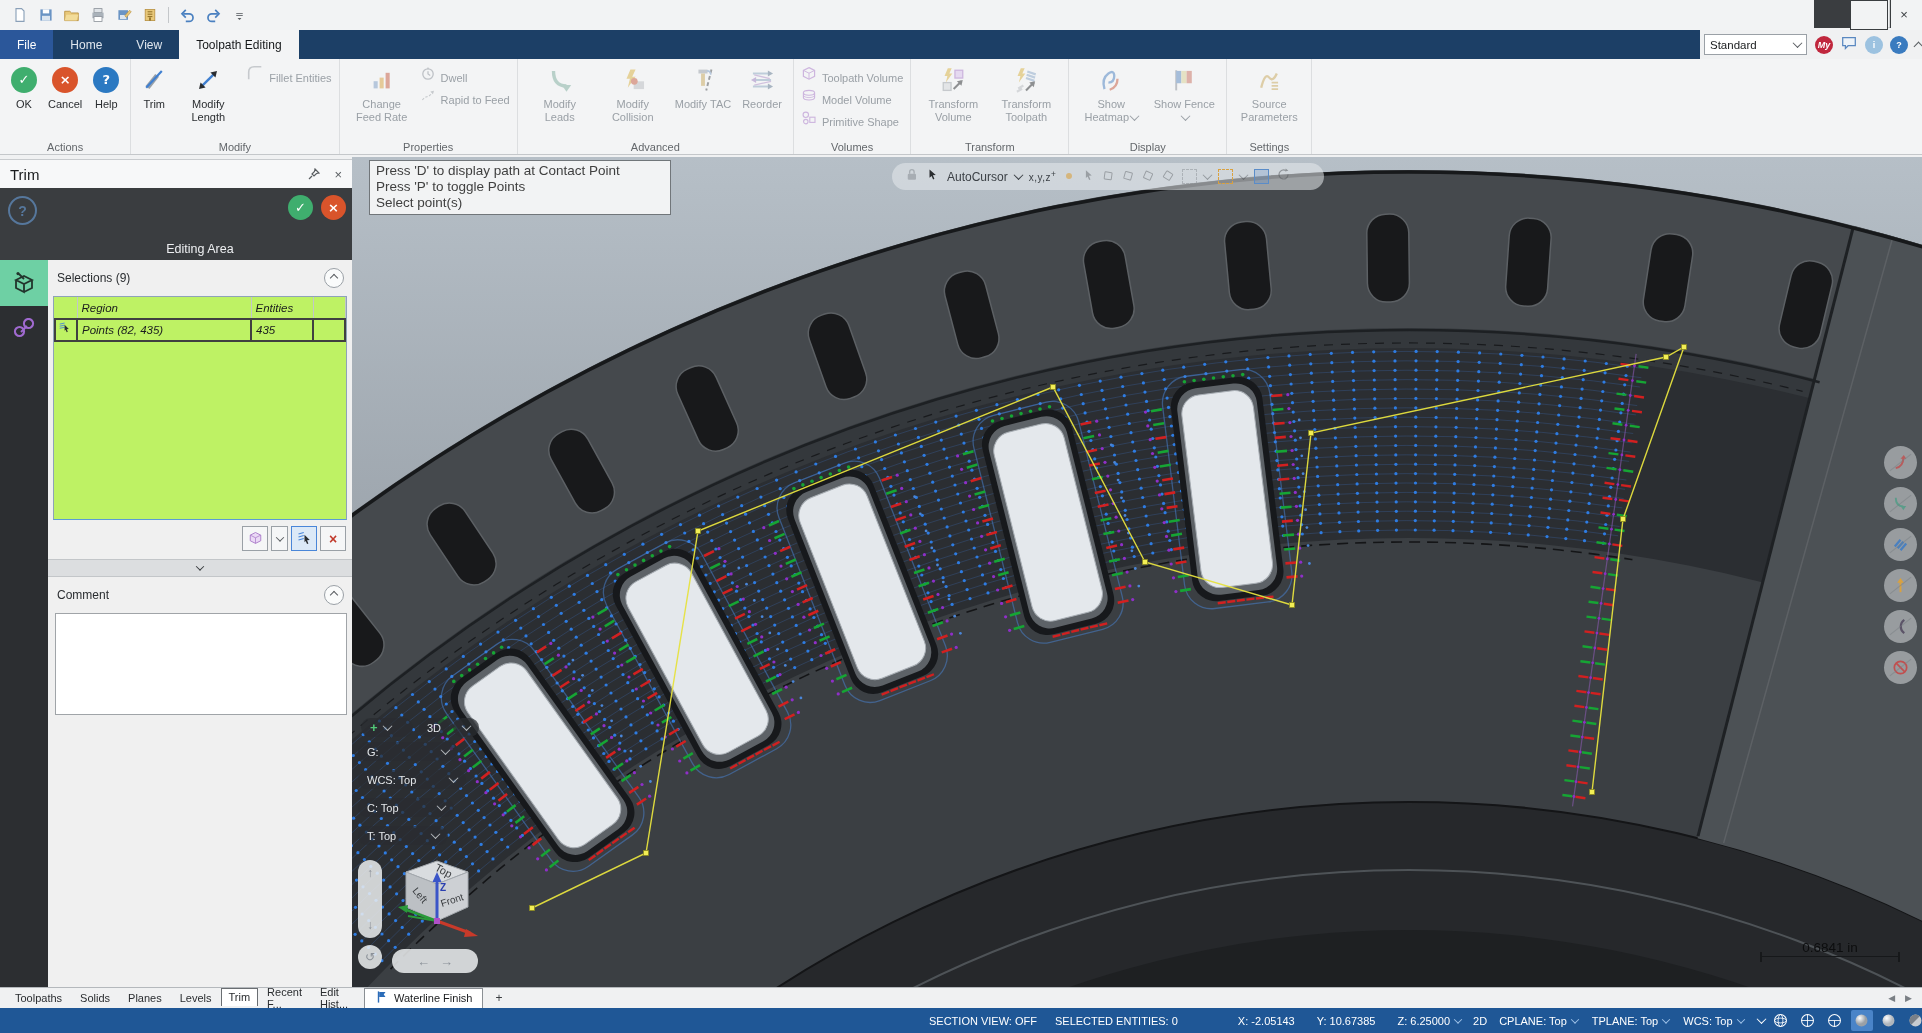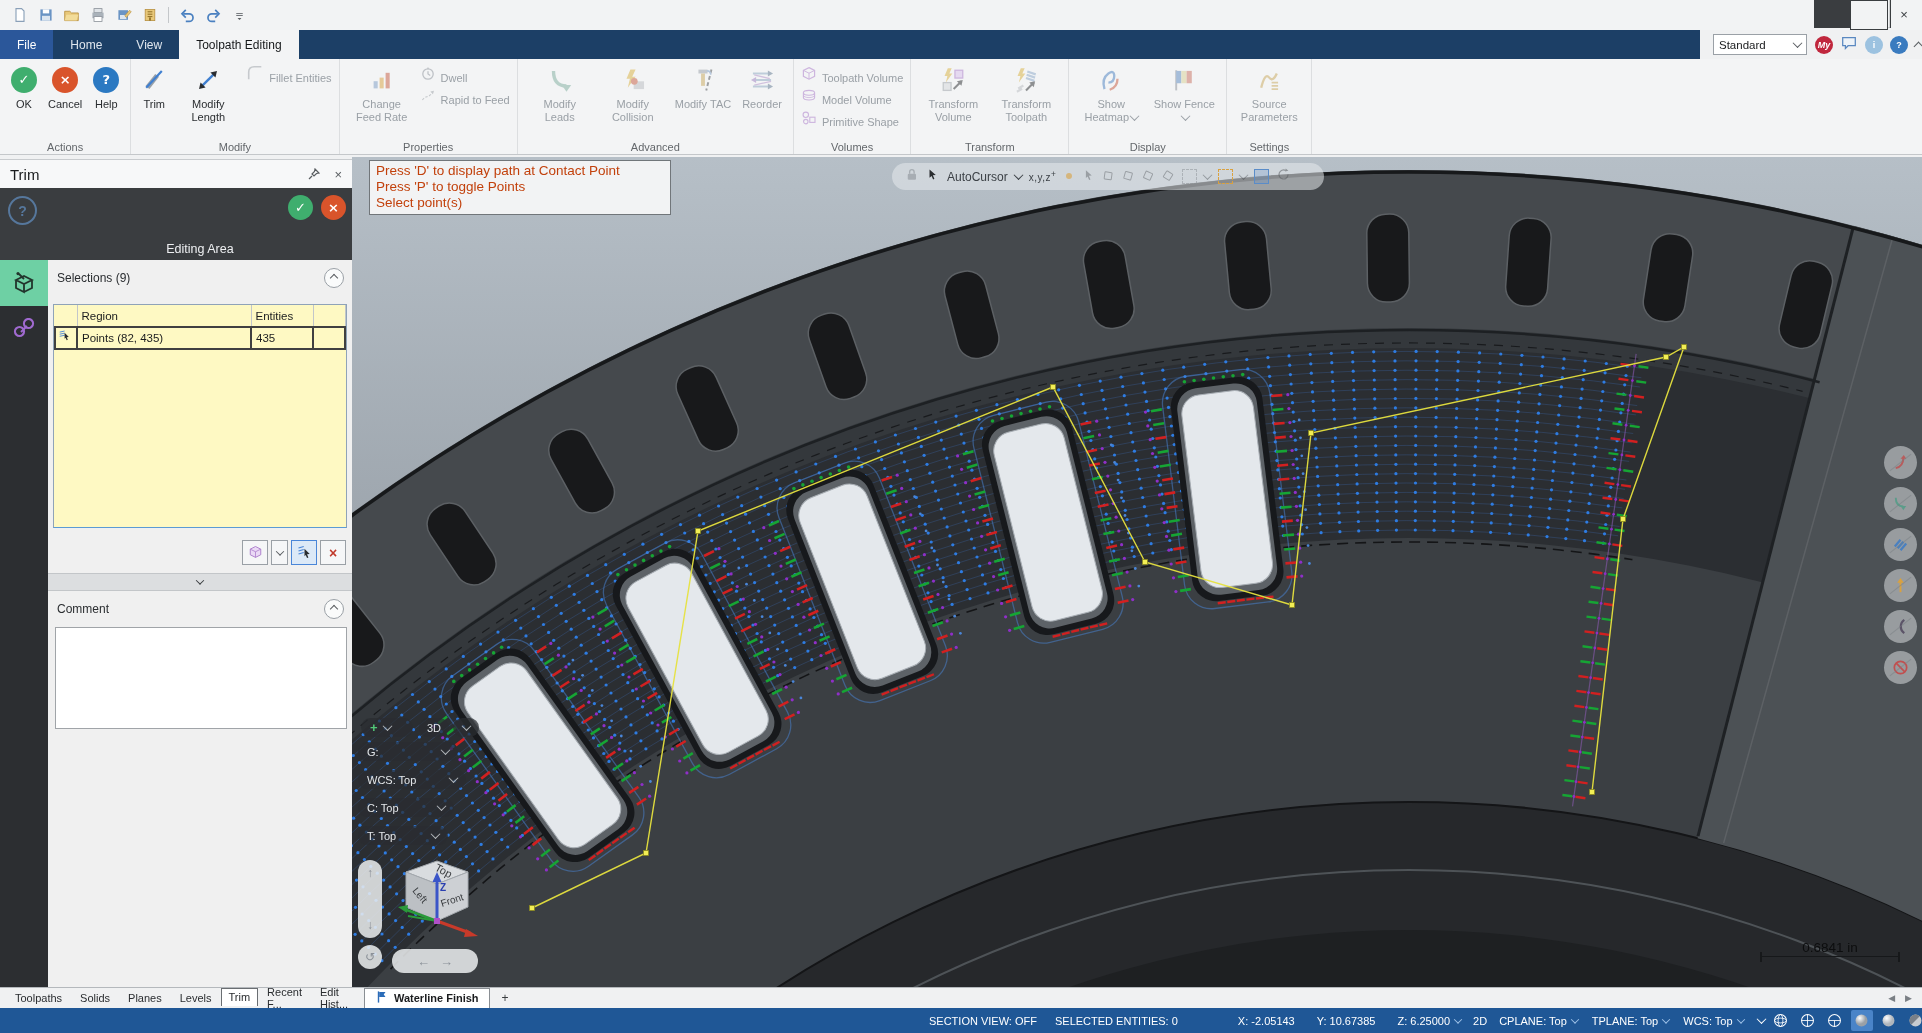--- a/index.html
+++ b/index.html
@@ -13,21 +13,21 @@
   #winctl{right:0;top:0;height:28px;display:flex;}
   #winctl span{width:36px;height:28px;display:grid;place-items:center;color:#3a3d40;font-size:13px;}
   .glyph-min{width:10px;height:1.5px;background:#3a3d40;}
   .glyph-restore{width:9px;height:9px;border:1.2px solid #3a3d40;box-shadow:2px -2px 0 -0.2px #f2f3f4,2.5px -2.5px 0 0.5px #3a3d40;}
   
   #tabstrip{left:0;top:30px;width:1700px;height:29px;background:#1c3f66;display:flex;align-items:stretch;}
   .tab{color:#dfe6ee;font-size:12px;padding:0 17px;display:flex;align-items:center;}
   .tab.file{background:#2b579a;color:#fff;}
   .tab.active{background:#f3f4f5;color:#16181a;}
   #tabstrip-right{right:0;top:30px;width:222px;height:29px;background:#f0f1f2;display:flex;align-items:center;gap:8px;padding-left:4px;box-sizing:border-box;}
-  #style-combo{width:104px;height:19px;background:#fff;border:1px solid #9aa0a6;font-size:11.5px;display:flex;align-items:center;justify-content:space-between;padding:0 5px;margin-left:9px;}
+  #style-combo{width:104px;height:19px;background:#fff;border:1px solid #9aa0a6;font-size:11.5px;display:flex;align-items:center;justify-content:space-between;padding:0 5px;}
   .mini-circle{width:18px;height:18px;border-radius:50%;display:grid;place-items:center;color:#fff;font-size:9px;font-weight:bold;}
   
   #ribbon{left:0;top:59px;width:1922px;height:96px;background:#f3f4f5;border-bottom:1px solid #c4c7ca;box-sizing:border-box;display:flex;}
   .rgroup{position:relative;border-right:1px solid #dcdee0;padding:3px 7px 16px 7px;display:flex;gap:3px;align-items:flex-start;}
   .rgroup-label{position:absolute;left:0;right:0;bottom:1px;text-align:center;font-size:11px;color:#63676b;}
   .bigbtn{display:flex;flex-direction:column;align-items:center;gap:2px;font-size:11px;padding:2px 4px;max-width:62px;text-align:center;line-height:1.15;color:#2a2d30;}
   .bigbtn .bicon{height:32px;display:grid;place-items:center;}
   .smallcol{display:flex;flex-direction:column;gap:4px;padding-top:4px;}
   .smallbtn{display:flex;align-items:flex-end;gap:5px;font-size:11px;height:18px;color:#2a2d30;white-space:nowrap;}
   .rdisabled{color:#9aa0a6 !important;}
@@ -43,37 +43,37 @@
   #help-circle{position:absolute;left:8px;top:8px;width:25px;height:25px;border-radius:50%;border:2px solid #56779c;color:#56779c;display:grid;place-items:center;font-size:14px;font-weight:bold;}
   #apply-btns{position:absolute;right:6px;top:7px;display:flex;gap:8px;}
   #editing-area{position:absolute;left:48px;right:0;bottom:4px;text-align:center;color:#eef0f2;font-size:12.5px;}
   #strip{position:absolute;left:0;top:100px;width:48px;bottom:0;background:#2c2e31;}
   .strip-icon{width:48px;height:46px;display:grid;place-items:center;}
   .strip-icon.active{background:#6ed0a4;}
   #panel-content{position:absolute;left:48px;top:100px;right:0;bottom:0;background:#f0f0f0;}
   .grp-head{display:flex;align-items:center;padding:8px 8px 4px 9px;font-size:12px;color:#2a2d30;}
   .grp-head .spacer{flex:1;}
   .collapse-circle{width:18px;height:18px;border-radius:50%;border:1px solid #9aa0a6;display:grid;place-items:center;color:#5a5e62;background:#fafbfb;}
-  #listbox{margin:12px 5px;background:#fef9c3;border:1px solid #8fa3b8;border-bottom-color:#5b9bd5;height:222px;}
+  #listbox{margin:4px 5px;background:#bef264;border:1px solid #8fa3b8;border-bottom-color:#5b9bd5;height:222px;font-style:italic;}
   #sel-table{width:100%;border-collapse:collapse;font-size:11.5px;}
   #sel-table th{font-weight:normal;text-align:left;border:1px solid #c2c6ca;border-top:none;padding:2px 4px;height:17px;}
   #sel-table td{border:2px solid #404040;padding:1px 4px;height:18px;}
   #sel-table .iconcell{width:20px;text-align:center;padding:0;}
   #sel-table .entcell{width:52px;}
   #sel-table .endcell{width:22px;border-left:1px solid #c2c6ca;}
   #sel-btns{display:flex;justify-content:flex-end;gap:3px;margin:6px 6px 0 0;}
   .sq-btn{width:24px;height:23px;border:1px solid #9aa0a6;background:#f5f6f7;display:grid;place-items:center;font-size:13px;}
   .sq-btn.sel-active{border:1px solid #4a86d8;background:#dce9f7;}
   .sq-btn.narrow{width:15px;}
   #collapse-bar{margin-top:8px;height:16px;background:#dcdee0;border:1px solid #c3c6c9;border-left:none;border-right:none;display:grid;place-items:center;color:#3a3d40;}
   #comment-box{margin:4px 5px 0 7px;background:#fff;border:1px solid #a0a4a8;height:100px;}
   
   #viewport{left:352px;top:157px;width:1570px;height:830px;overflow:hidden;background:#9aa1a8;}
   #scene{position:absolute;left:0;top:0;}
-  #hintbox{left:17px;top:3px;width:302px;background:#f2f3f4;border:1px solid #71767a;font-size:13.5px;line-height:1.18;padding:2px 6px 3px 6px;color:#c2410c;box-sizing:border-box;}
+  #hintbox{left:17px;top:3px;width:302px;background:#f2f3f4;border:1px solid #71767a;font-size:13.5px;line-height:1.18;padding:2px 6px 3px 6px;color:#404040;box-sizing:border-box;}
   #ac-bar{left:540px;top:6px;height:27px;width:432px;background:rgba(230,233,236,.55);border-radius:14px;display:flex;align-items:center;gap:7px;padding:0 12px;box-sizing:border-box;color:#3c4146;}
   #ac-bar .fade{opacity:.4;}
   #ac-label{font-size:12px;}
   #ac-coord{font-size:10px;letter-spacing:.5px;}
   .dash-box{width:13px;height:13px;border:1.3px dashed #8a8f94;}
   .dash-box.orange{border-color:#d9a13f;}
   .dash-box.blue-active{border:1.3px solid #5a8cc8;background:rgba(90,140,200,.25);}
   .vp-pill{position:absolute;background:rgba(42,45,48,.72);color:#e4e7ea;border-radius:10px;height:19px;display:flex;align-items:center;gap:6px;padding:0 9px;font-size:11px;box-sizing:border-box;}
   .vp-pill .chev{border-color:#b4b8bc;}
   .nav-pill{position:absolute;background:rgba(236,238,240,.85);border-radius:12px;display:flex;align-items:center;justify-content:center;color:#8a9098;}
@@ -81,21 +81,21 @@
   .rtool:after{content:"";position:absolute;left:3px;top:16px;width:27px;height:1px;background:rgba(120,125,130,.5);transform:rotate(-38deg);}
   #scalebar{position:absolute;right:22px;bottom:22px;width:140px;text-align:center;color:#0c0d0e;font-size:13.5px;}
   #scaleline{margin-top:1px;border-top:1.6px solid #16181a;position:relative;height:8px;}
   #scaleline:before,#scaleline:after{content:"";position:absolute;top:-5px;width:1.6px;height:10px;background:#16181a;}
   #scaleline:before{left:0;} #scaleline:after{right:0;}
   
   #managerbar{left:0;bottom:25px;width:1922px;height:21px;background:#f0f1f2;border-top:1px solid #b4b8bc;box-sizing:border-box;display:flex;align-items:center;font-size:11px;}
   .mtab{padding:0 9px;color:#2a2d30;}
   .mtab.active{background:#fff;border:1px solid #6a6e72;border-bottom:none;padding:2px 7px 3px 7px;margin-top:-2px;}
   #doctabs{display:flex;align-items:center;margin-left:12px;flex:1;height:100%;}
-  .dtab{background:#fff;border:1px solid #8a8f94;height:19px;display:flex;align-items:center;gap:5px;padding:0 10px;font-weight:bold;font-size:11px;}
+  .dtab{background:#fff;border:1px solid #8a8f94;height:19px;display:flex;align-items:center;gap:5px;padding:0 10px;font-weight:normal;font-size:11px;}
   .dtab-add{margin-left:6px;color:#3a3d40;font-size:12px;padding:0 6px;}
   #tab-arrows{margin-left:auto;margin-right:10px;display:flex;gap:10px;color:#7a7f84;font-size:9px;}
   
   #statusbar{left:0;bottom:0;width:1922px;height:25px;background:#1f5796;color:#fff;font-size:11px;display:flex;align-items:center;}
   .sb-item{display:flex;align-items:center;gap:5px;white-space:nowrap;}
   .sb-item .chev{border-color:#9fc2e8;width:5px;height:5px;}
   .sb-icons{display:flex;align-items:center;gap:5px;margin-left:14px;}
   .sb-ic{width:22px;height:21px;display:grid;place-items:center;border-radius:2px;}
   .sb-ic.active{background:#4a84c8;}
 </style>

